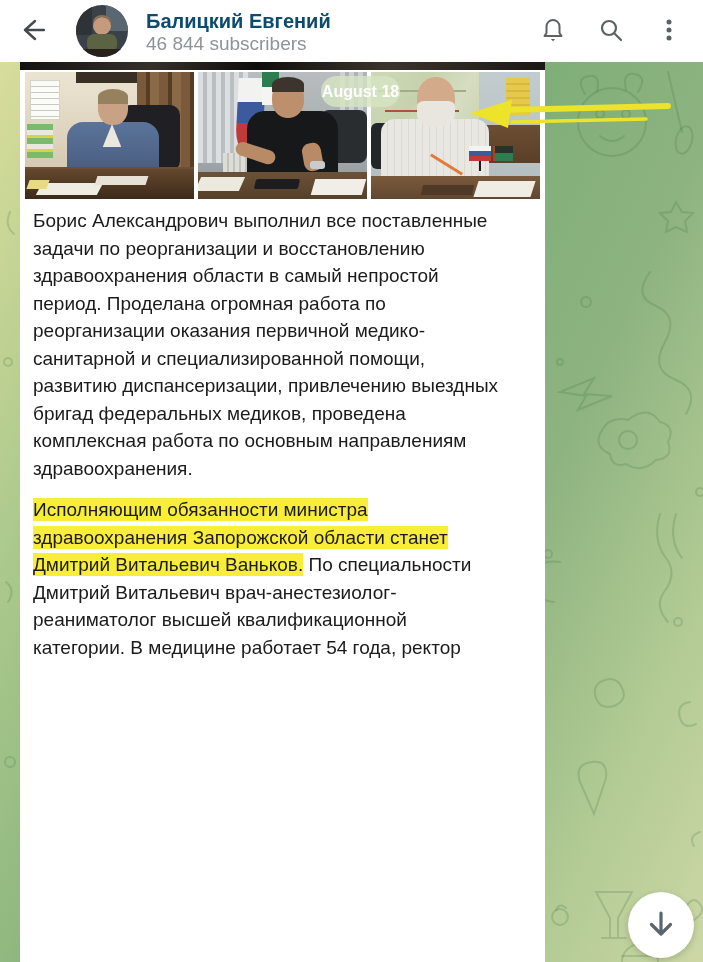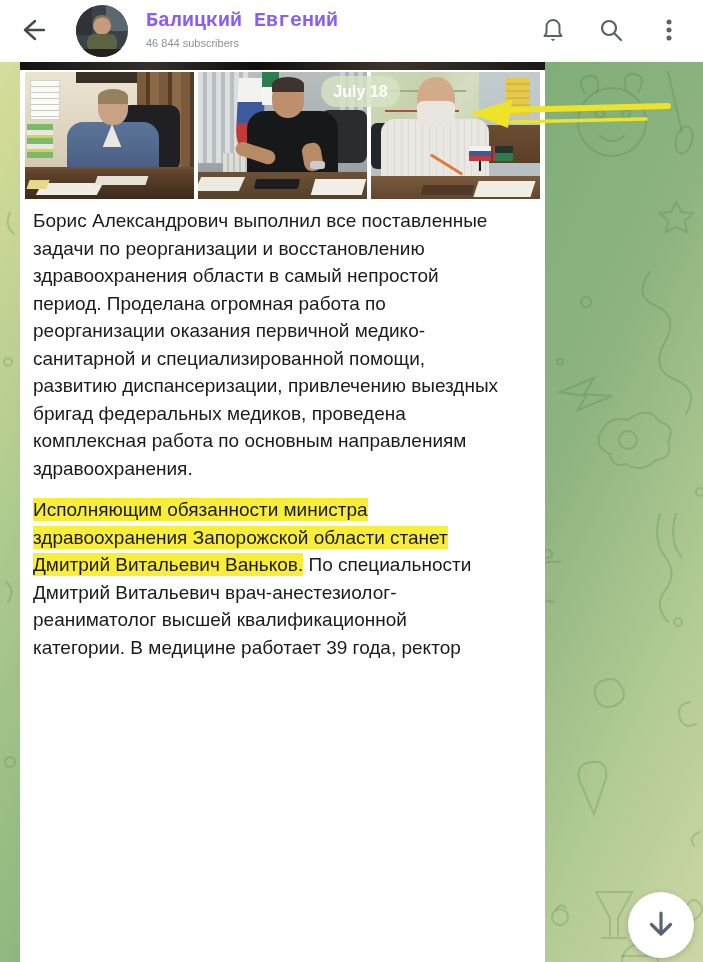--- a/index.html
+++ b/index.html
@@ -6,22 +6,22 @@
   html,body { width:703px; height:962px; }
   body { font-family:"Liberation Sans", sans-serif; }
   .screen { position:relative; width:703px; height:962px; overflow:hidden; background:#fff; }
 
   
   .header { position:absolute; top:0; left:0; width:703px; height:62px; background:#ffffff; display:flex; align-items:center; z-index:30; }
   .hbtn { width:44px; height:44px; border:none; background:transparent; display:flex; align-items:center; justify-content:center; cursor:pointer; }
   .back-btn { margin-left:10px; }
   .avatar { width:52px; height:52px; border-radius:50%; overflow:hidden; margin-left:22px; flex:0 0 auto; }
   .htitles { margin-left:18px; flex:1 1 auto; min-width:0; }
-  .htitle { font-size:20px; font-weight:bold; color:#8b5cf6; line-height:24px;font-family:Liberation Mono, monospace; }
-  .hsub { font-size:11px; color:#8e9398; line-height:19px; margin-top:1px; }
+  .htitle { font-size:20px; font-weight:bold; color:#0c4a6e; line-height:24px; }
+  .hsub { font-size:19px; color:#8e9398; line-height:19px; margin-top:1px; }
   .hactions { display:flex; align-items:center; gap:14px; margin-right:12px; }
 
   
   .chat { position:absolute; top:62px; left:0; width:703px; height:900px;
           background:linear-gradient(115deg,#d8dd9b 0%,#aac88c 22%,#7fae78 48%,#8db380 66%,#b1ca93 84%,#ccd7a5 100%); }
   .doodles { position:absolute; inset:0; }
 
   
   .bubble { position:absolute; left:20px; top:0; width:525px; height:900px; background:#ffffff; }
   .sliver { position:absolute; top:0; left:0; width:100%; height:8px;
@@ -269,25 +269,25 @@
 санитарной и специализированной помощи,
 развитию диспансеризации, привлечению выездных
 бригад федеральных медиков, проведена
 комплексная работа по основным направлениям
 здравоохранения.</div>
         <div class="para"><span class="hl">Исполняющим обязанности министра
 здравоохранения Запорожской области станет
 Дмитрий Витальевич Ваньков.</span><span> По специальности
 Дмитрий Витальевич врач-анестезиолог-
 реаниматолог высшей квалификационной
-категории. В медицине работает 39 года, ректор</span></div>
+категории. В медицине работает 54 года, ректор</span></div>
       </div>
     </div>
 
-    <div class="date-badge">July 18</div>
+    <div class="date-badge">August 18</div>
 
     <svg class="arrow-annotation" width="210" height="44" viewBox="0 0 210 44" fill="none">
       <path d="M36 12 L200 8" stroke="#ece32a" stroke-width="6" stroke-linecap="round"></path>
       <path d="M44 24 L178 21" stroke="#ece32a" stroke-width="3.5" stroke-linecap="round"></path>
       <path d="M2 15 L44 2 L40 30 Z" fill="#ece32a"></path>
     </svg>
 
     <button class="fab">
       <span>
         <svg width="30" height="30" viewBox="0 0 30 30" fill="none">

